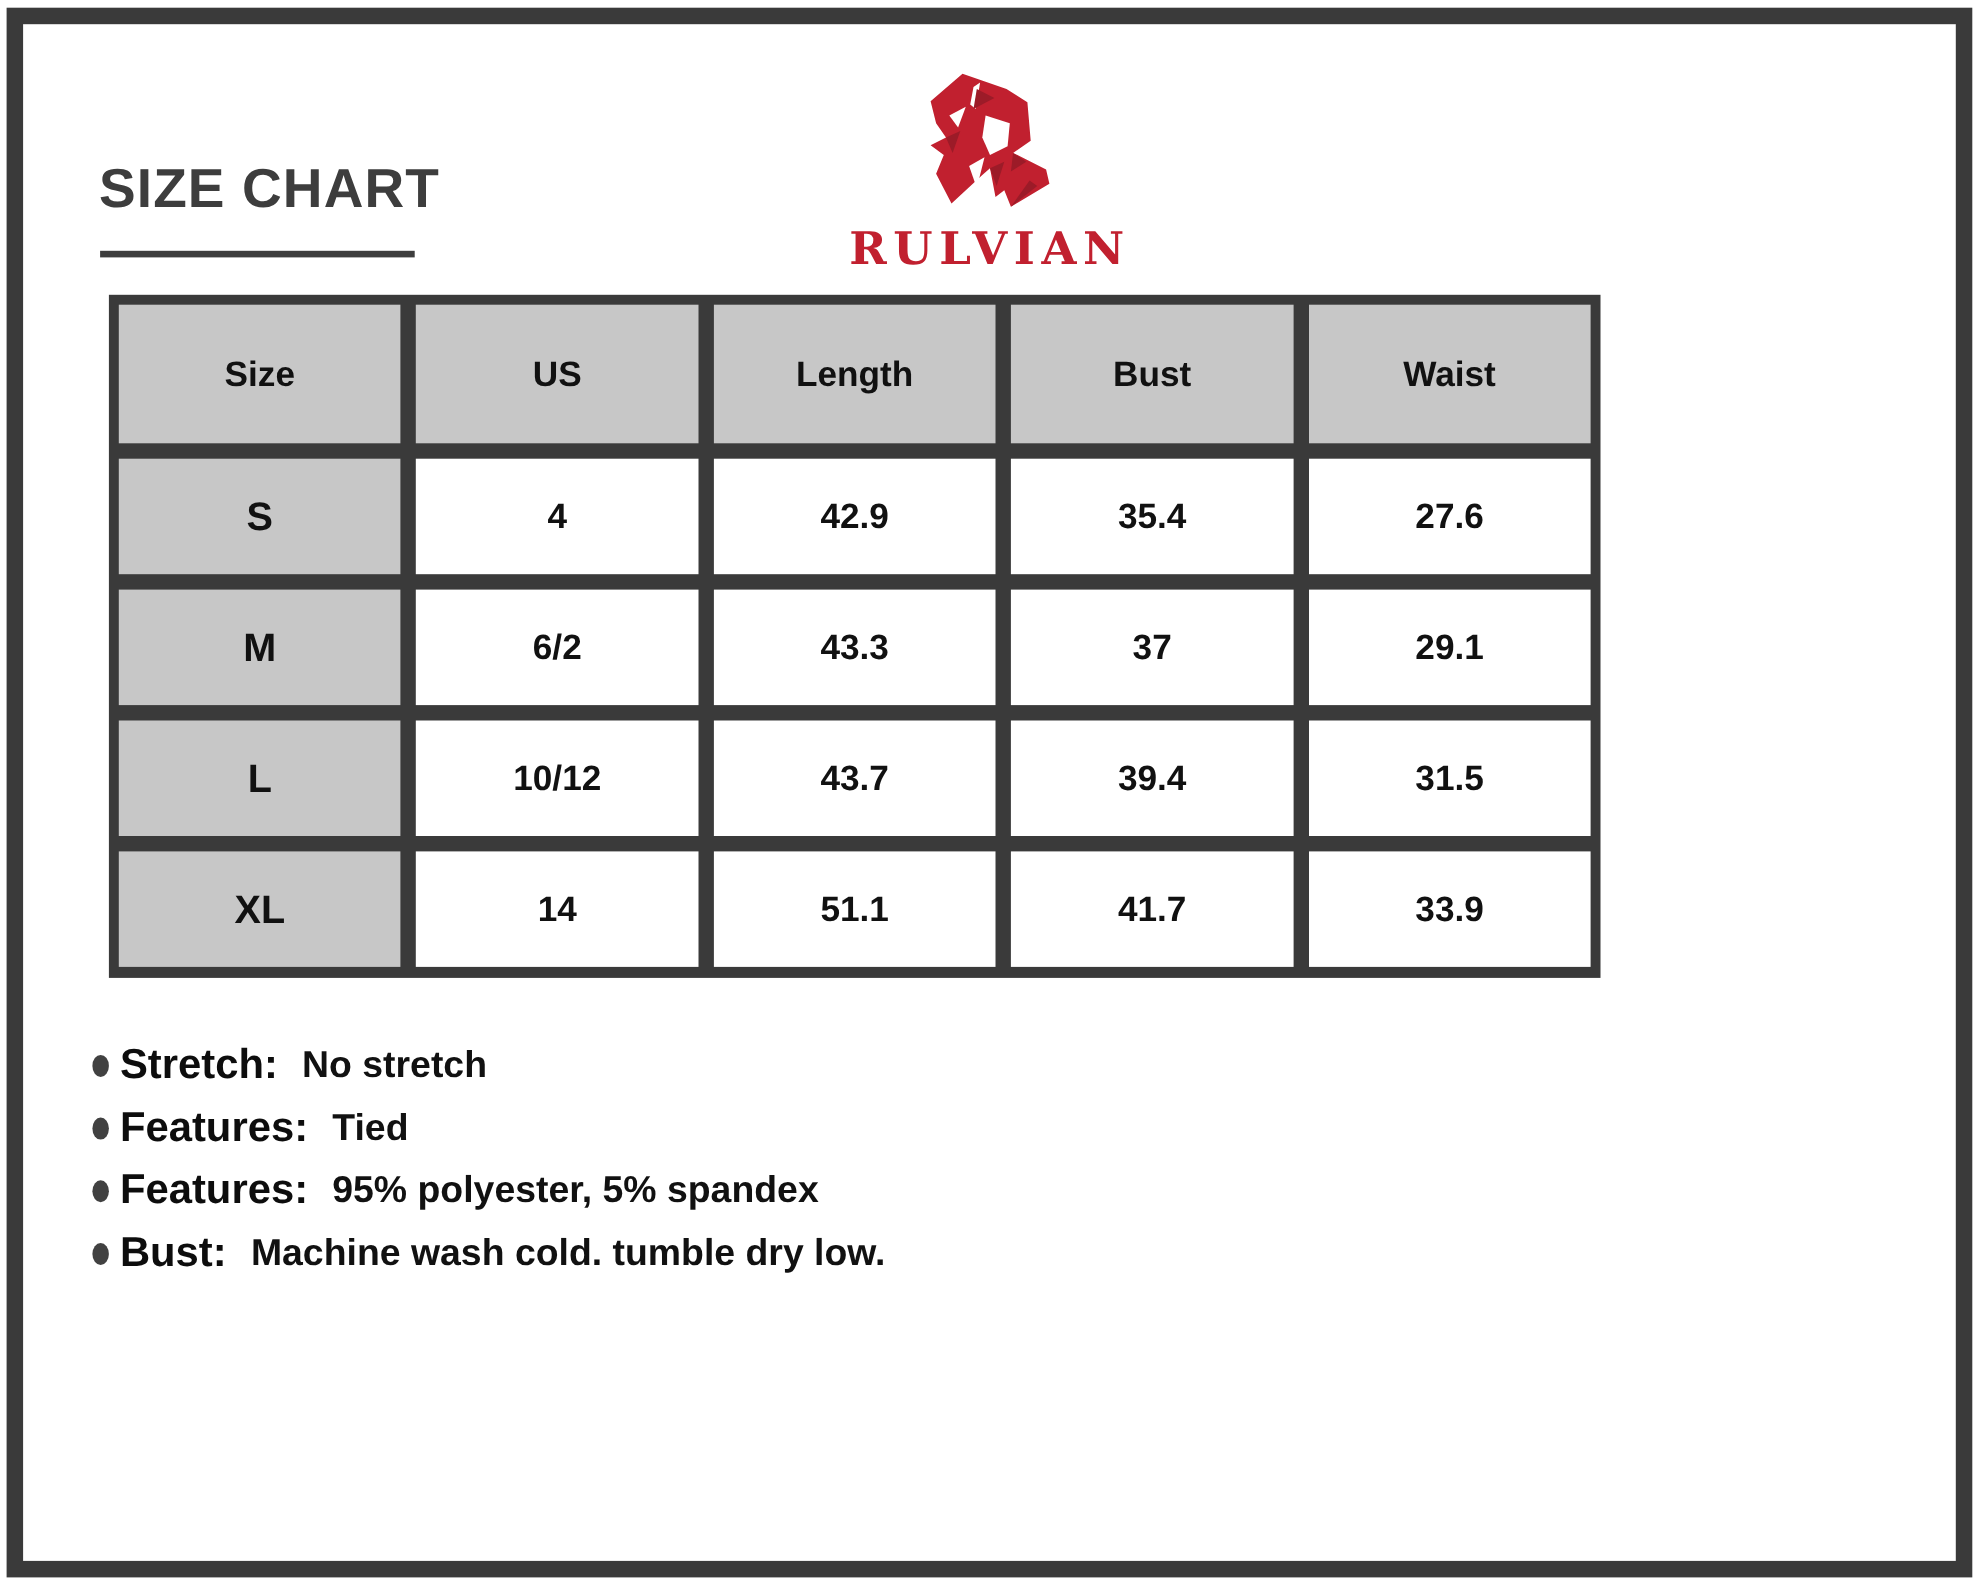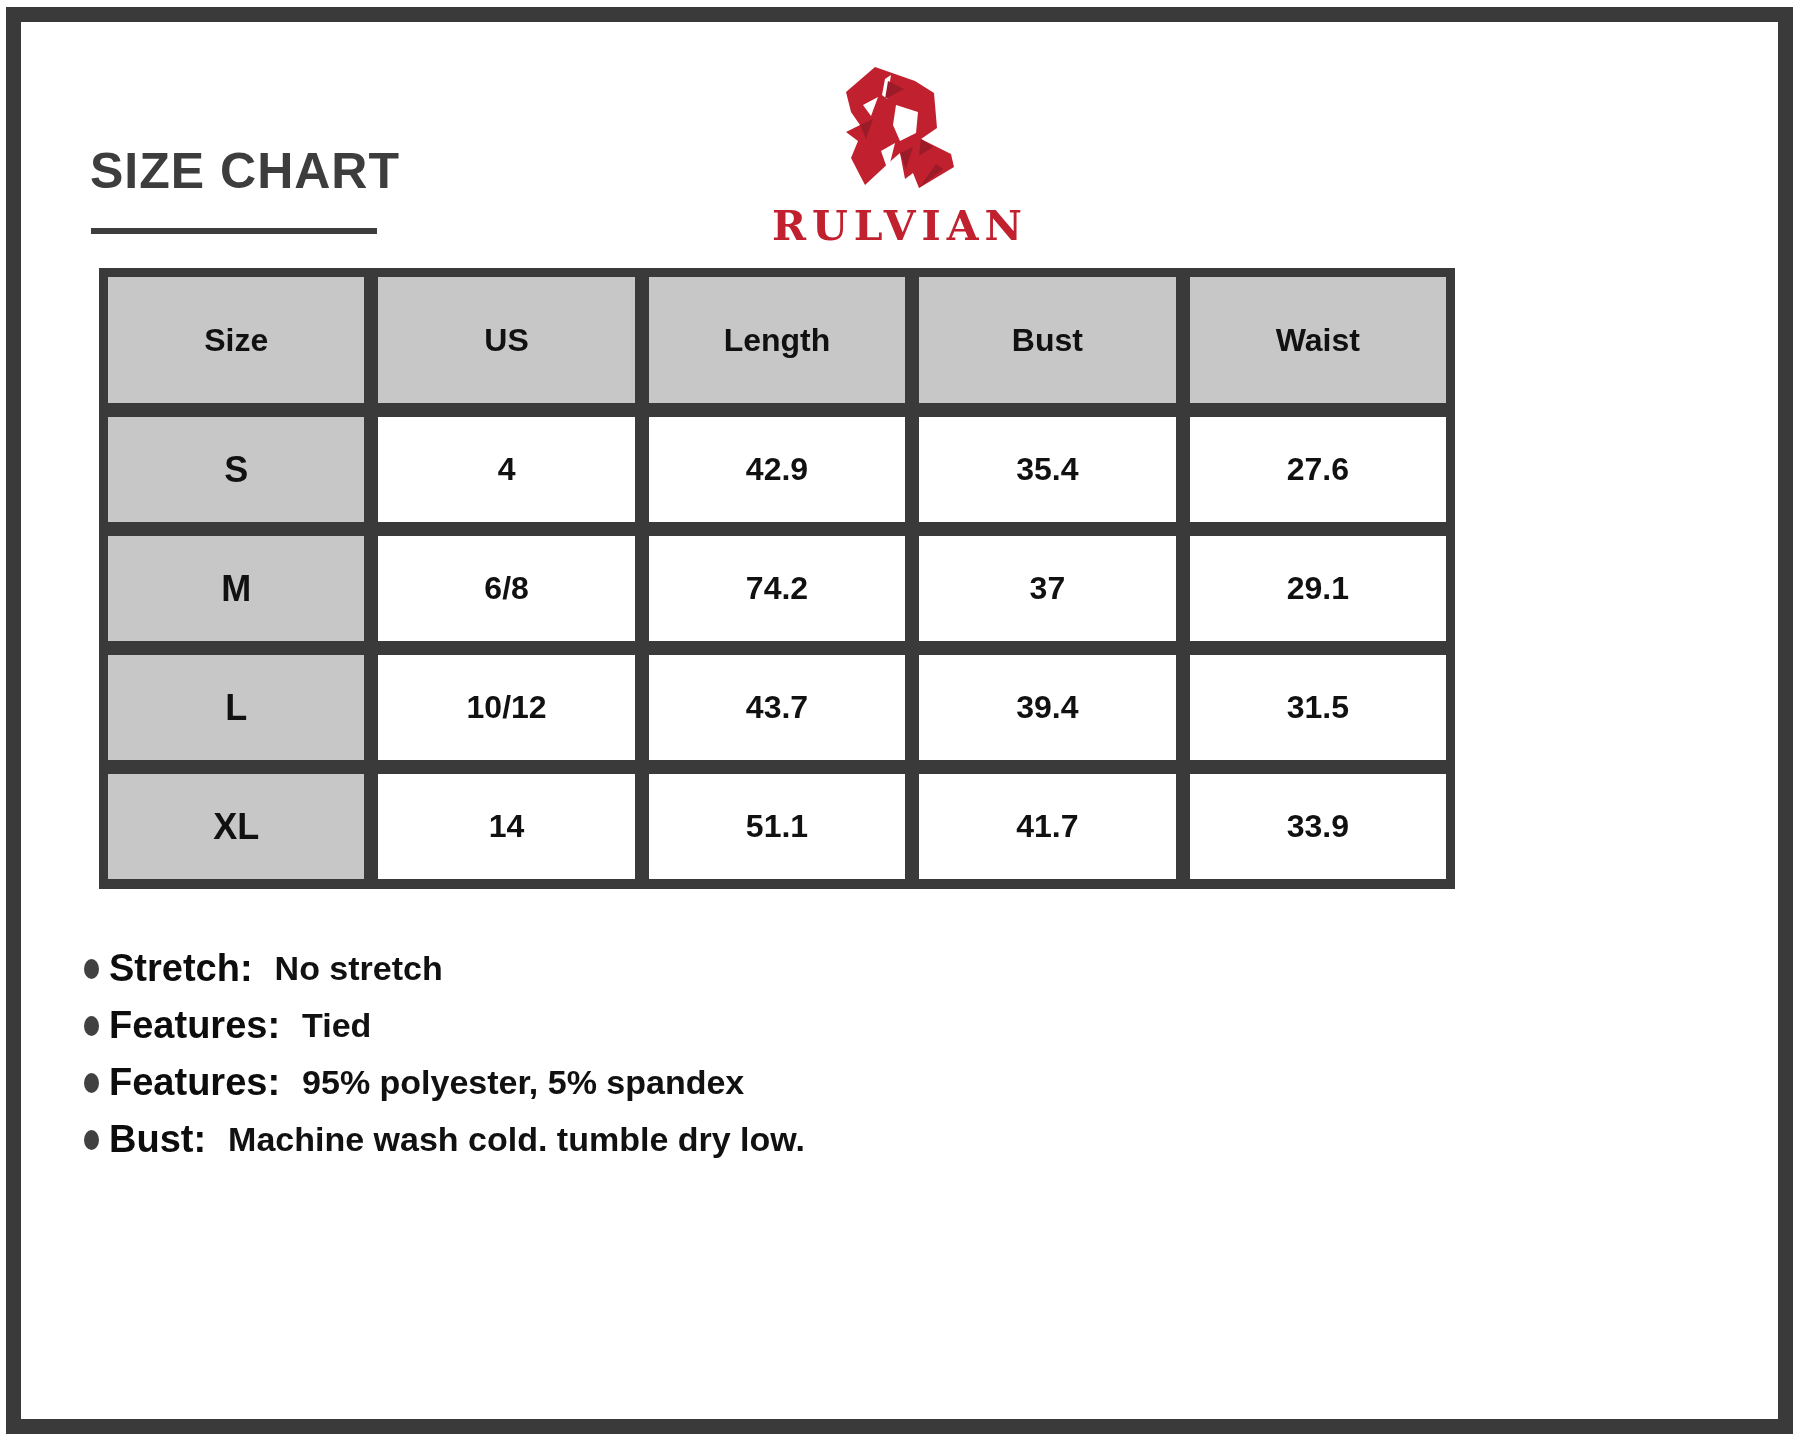--- a/index.html
+++ b/index.html
@@ -117,22 +117,22 @@
   <div class="cell head">Bust</div>
   <div class="cell head">Waist</div>
 
   <div class="cell size">S</div>
   <div class="cell val">4</div>
   <div class="cell val">42.9</div>
   <div class="cell val">35.4</div>
   <div class="cell val">27.6</div>
 
   <div class="cell size">M</div>
-  <div class="cell val">6/8</div>
-  <div class="cell val">74.2</div>
+  <div class="cell val">6/2</div>
+  <div class="cell val">43.3</div>
   <div class="cell val">37</div>
   <div class="cell val">29.1</div>
 
   <div class="cell size">L</div>
   <div class="cell val">10/12</div>
   <div class="cell val">43.7</div>
   <div class="cell val">39.4</div>
   <div class="cell val">31.5</div>
 
   <div class="cell size">XL</div>

